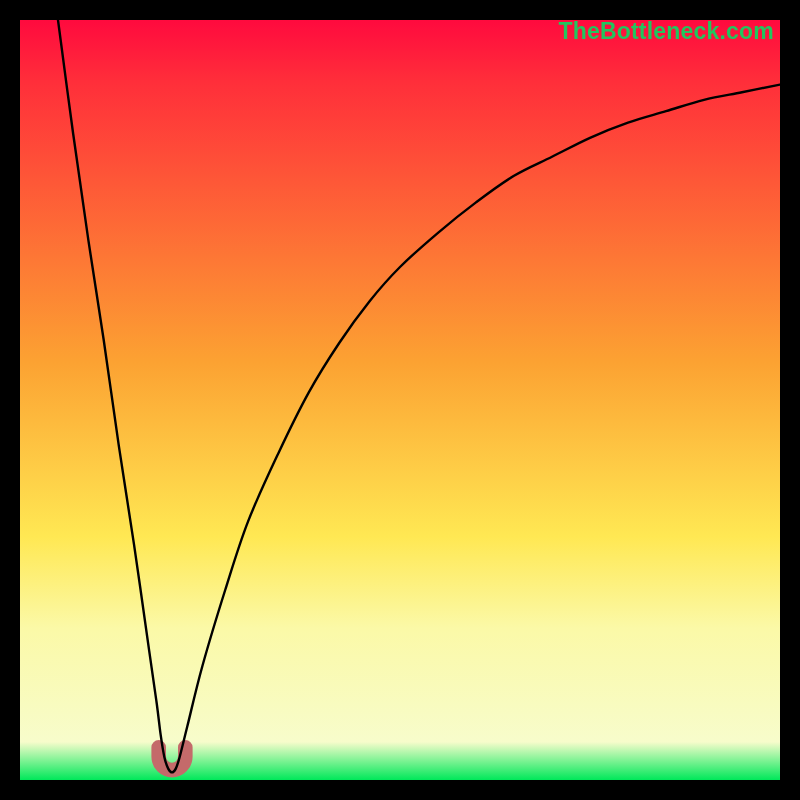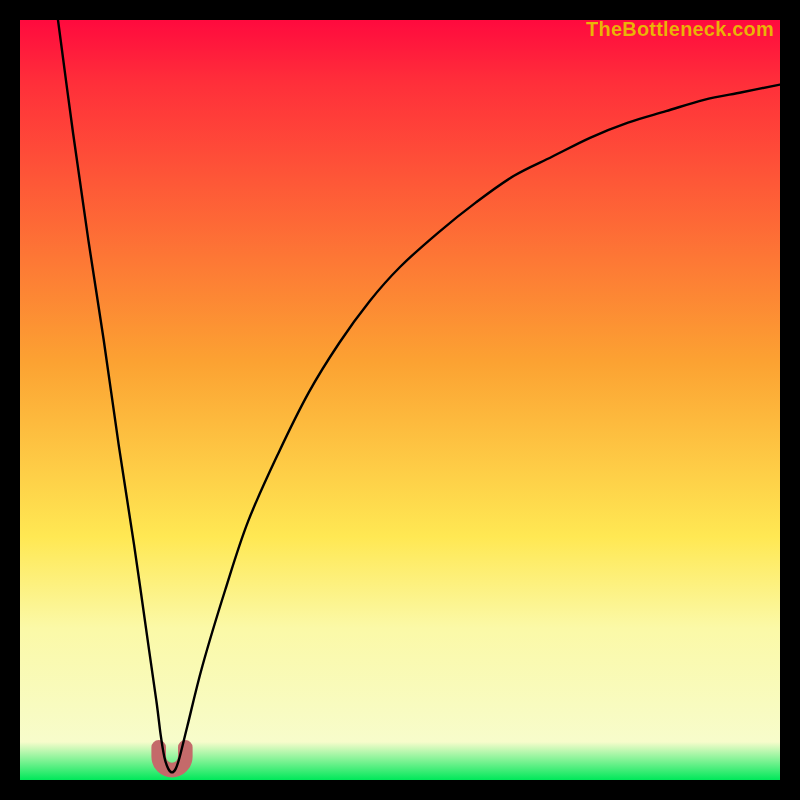--- a/index.html
+++ b/index.html
@@ -16,23 +16,23 @@
     left: 20px;
     top: 20px;
     width: 760px;
     height: 760px;
     background: #000;
   }
   .watermark {
     position: absolute;
     top: -2px;
     right: 6px;
-    font-size: 20px;
+    font-size: 23px;
     font-weight: 600;
-    color: #eab308;
+    color: #22c55e;
     letter-spacing: 0.2px;
     z-index: 10;
   }
   svg { display:block; }
 </style>
 </head>
 <body>
 
 <div class="frame">
   <div class="watermark">TheBottleneck.com</div>

